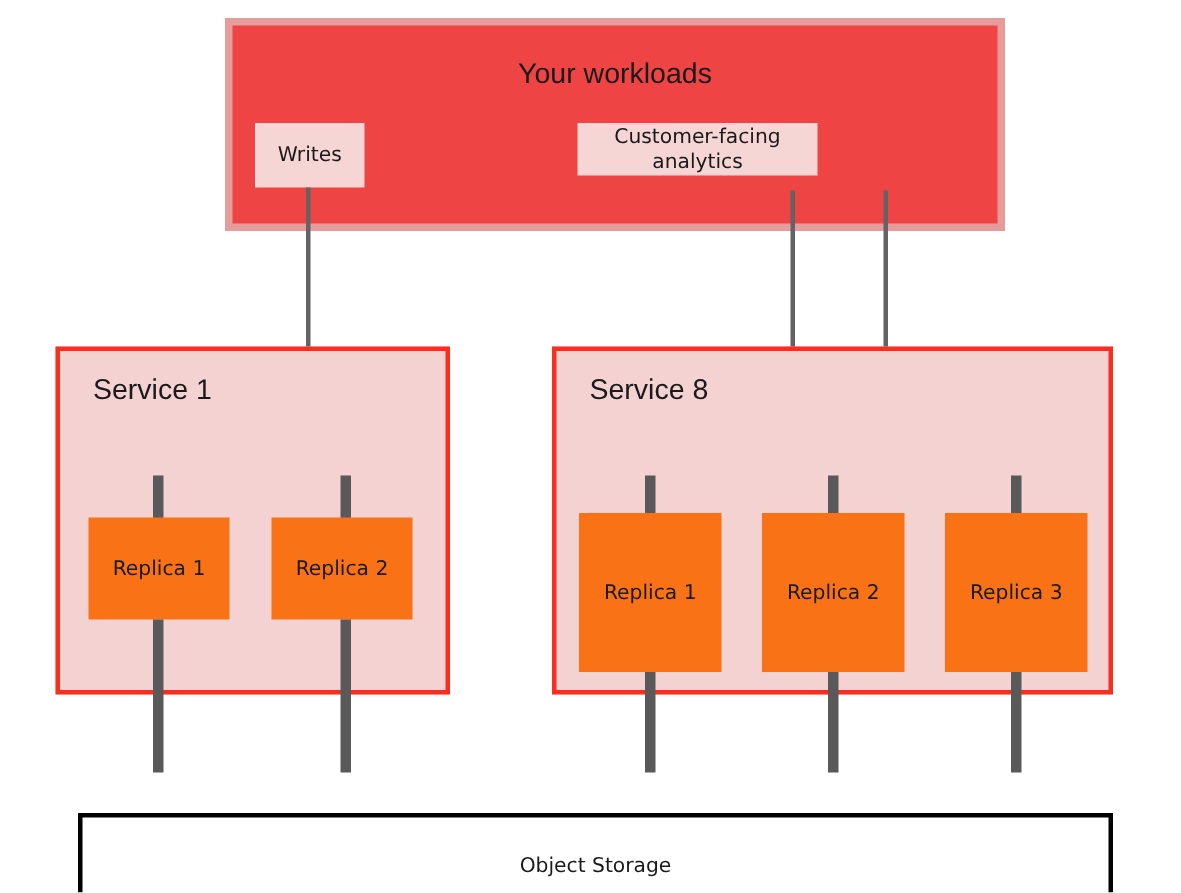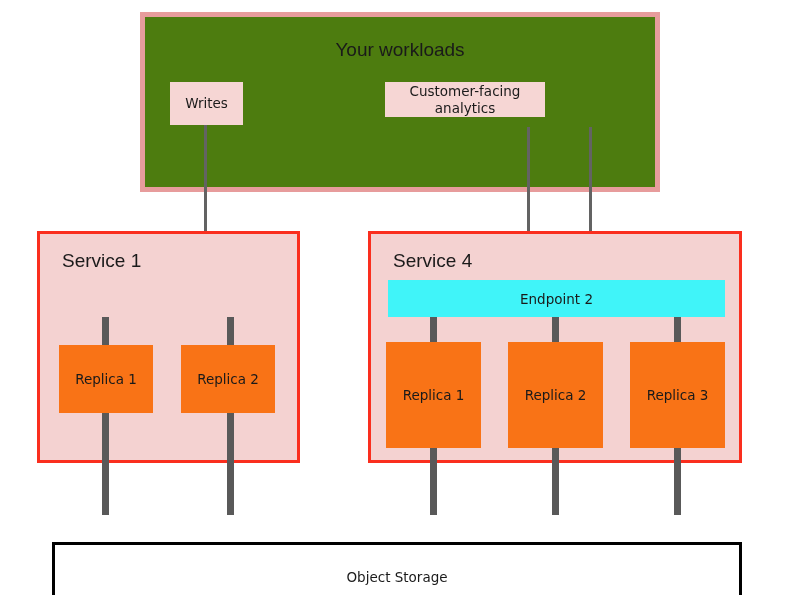--- a/index.html
+++ b/index.html
@@ -14,27 +14,27 @@
     position: relative;
     width: 787px;
     height: 595px;
     background: #ffffff;
     overflow: hidden;
   }
 
   
   .workloads-box {
     position: absolute;
-    left: 140px;
+    left: 150px;
     top: 12px;
     width: 520px;
-    height: 180px;
+    height: 142px;
     box-sizing: border-box;
     border: 5px solid #e79c9c;
-    background: #4d7c0f;
+    background: #ef4444;
   }
   .workloads-title {
     position: absolute;
     left: 0;
     top: 22px;
     width: 100%;
     text-align: center;
     font-size: 19px;
     color: #1a1a1a;
     font-family: "Liberation Sans", sans-serif;
@@ -172,28 +172,27 @@
   <div class="conn" style="left:227px; top:317px; height:29px;"></div>
 
 
   <div class="replica" style="left:59px; top:345px; width:94px; height:68px;">Replica 1</div>
   <div class="replica" style="left:181px; top:345px; width:94px; height:68px;">Replica 2</div>
 
   <div class="conn" style="left:102px; top:413px; height:102px;"></div>
   <div class="conn" style="left:227px; top:413px; height:102px;"></div>
 
   <div class="service-box service-2">
-    <div class="service-label">Service 4</div>
+    <div class="service-label">Service 8</div>
   </div>
 
   <div class="conn" style="left:430px; top:317px; height:26px;"></div>
   <div class="conn" style="left:552px; top:317px; height:26px;"></div>
   <div class="conn" style="left:674px; top:317px; height:26px;"></div>
 
-  <div class="endpoint endpoint-2">Endpoint 2</div>
 
   <div class="replica" style="left:386px; top:342px; width:95px; height:106px;">Replica 1</div>
   <div class="replica" style="left:508px; top:342px; width:95px; height:106px;">Replica 2</div>
   <div class="replica" style="left:630px; top:342px; width:95px; height:106px;">Replica 3</div>
 
   <div class="conn" style="left:430px; top:448px; height:67px;"></div>
   <div class="conn" style="left:552px; top:448px; height:67px;"></div>
   <div class="conn" style="left:674px; top:448px; height:67px;"></div>
 
   <div class="object-storage">Object Storage</div>

